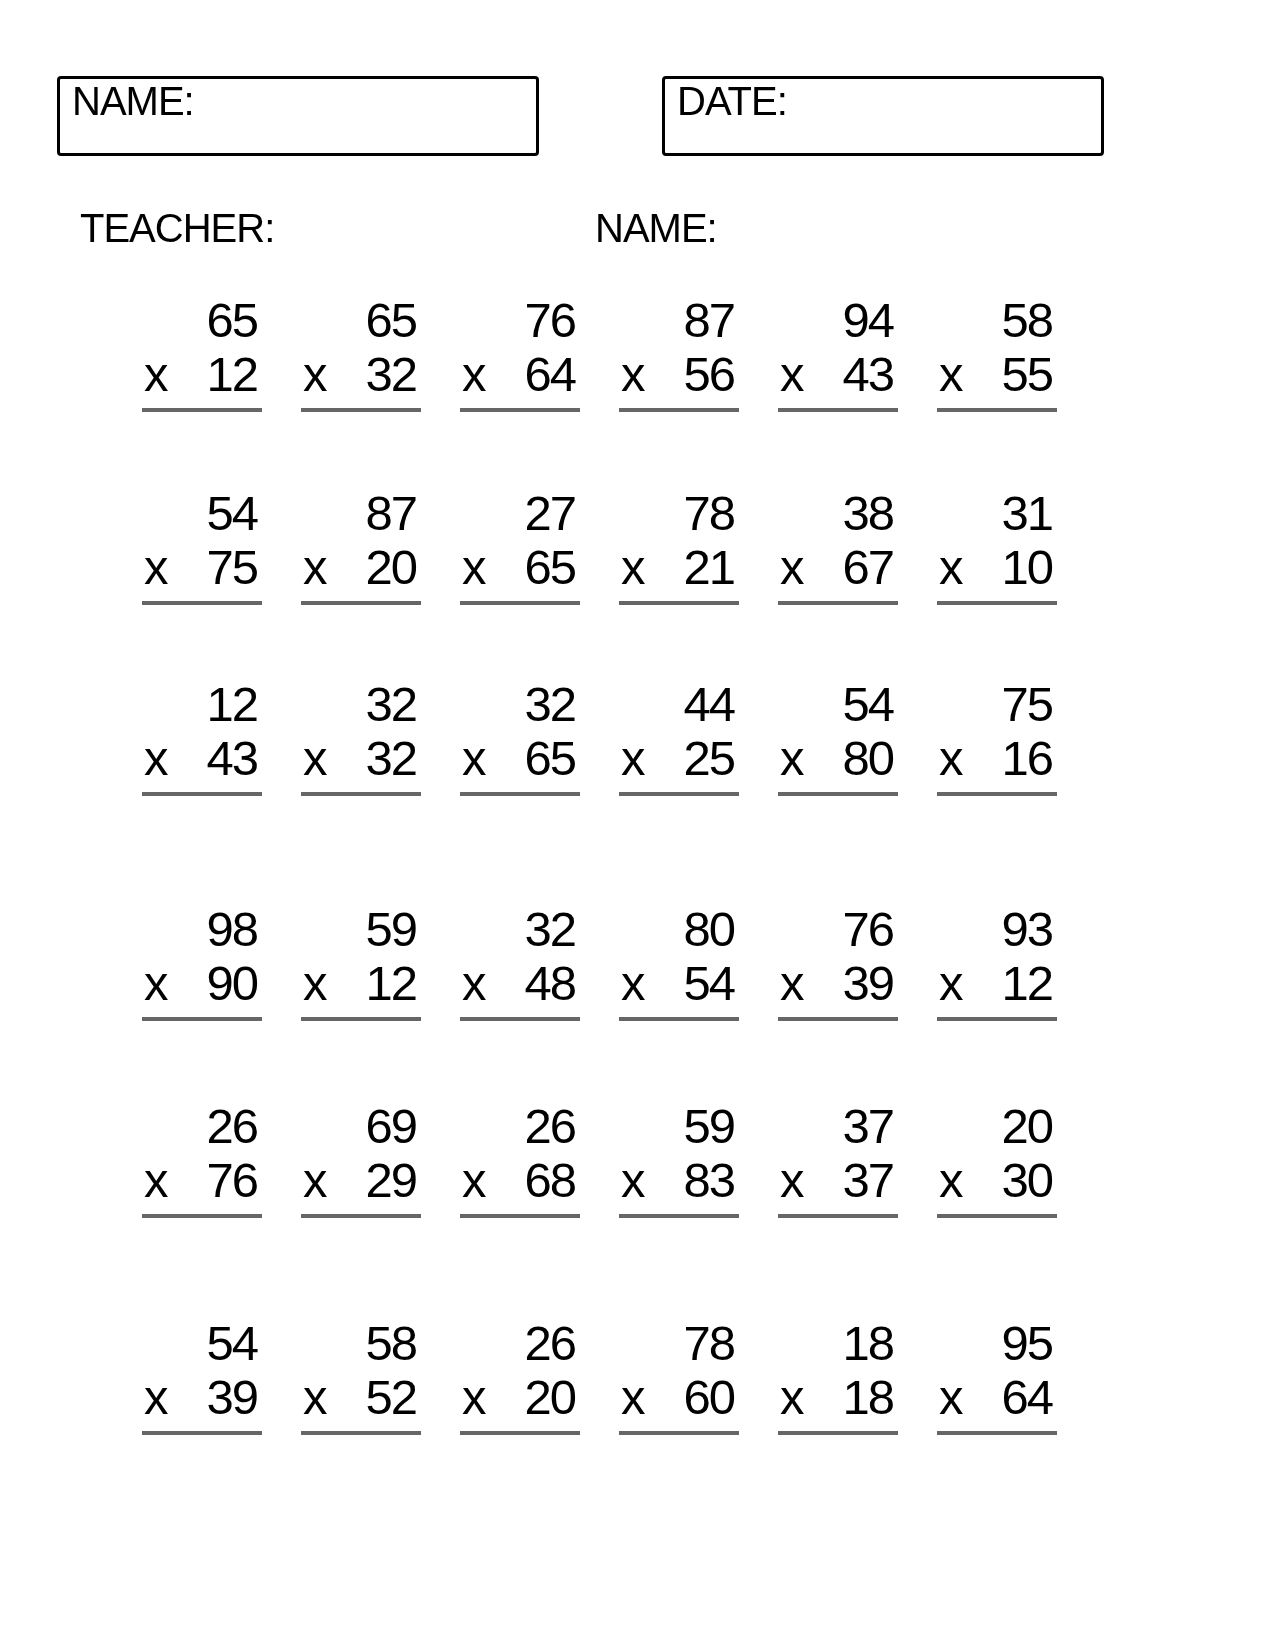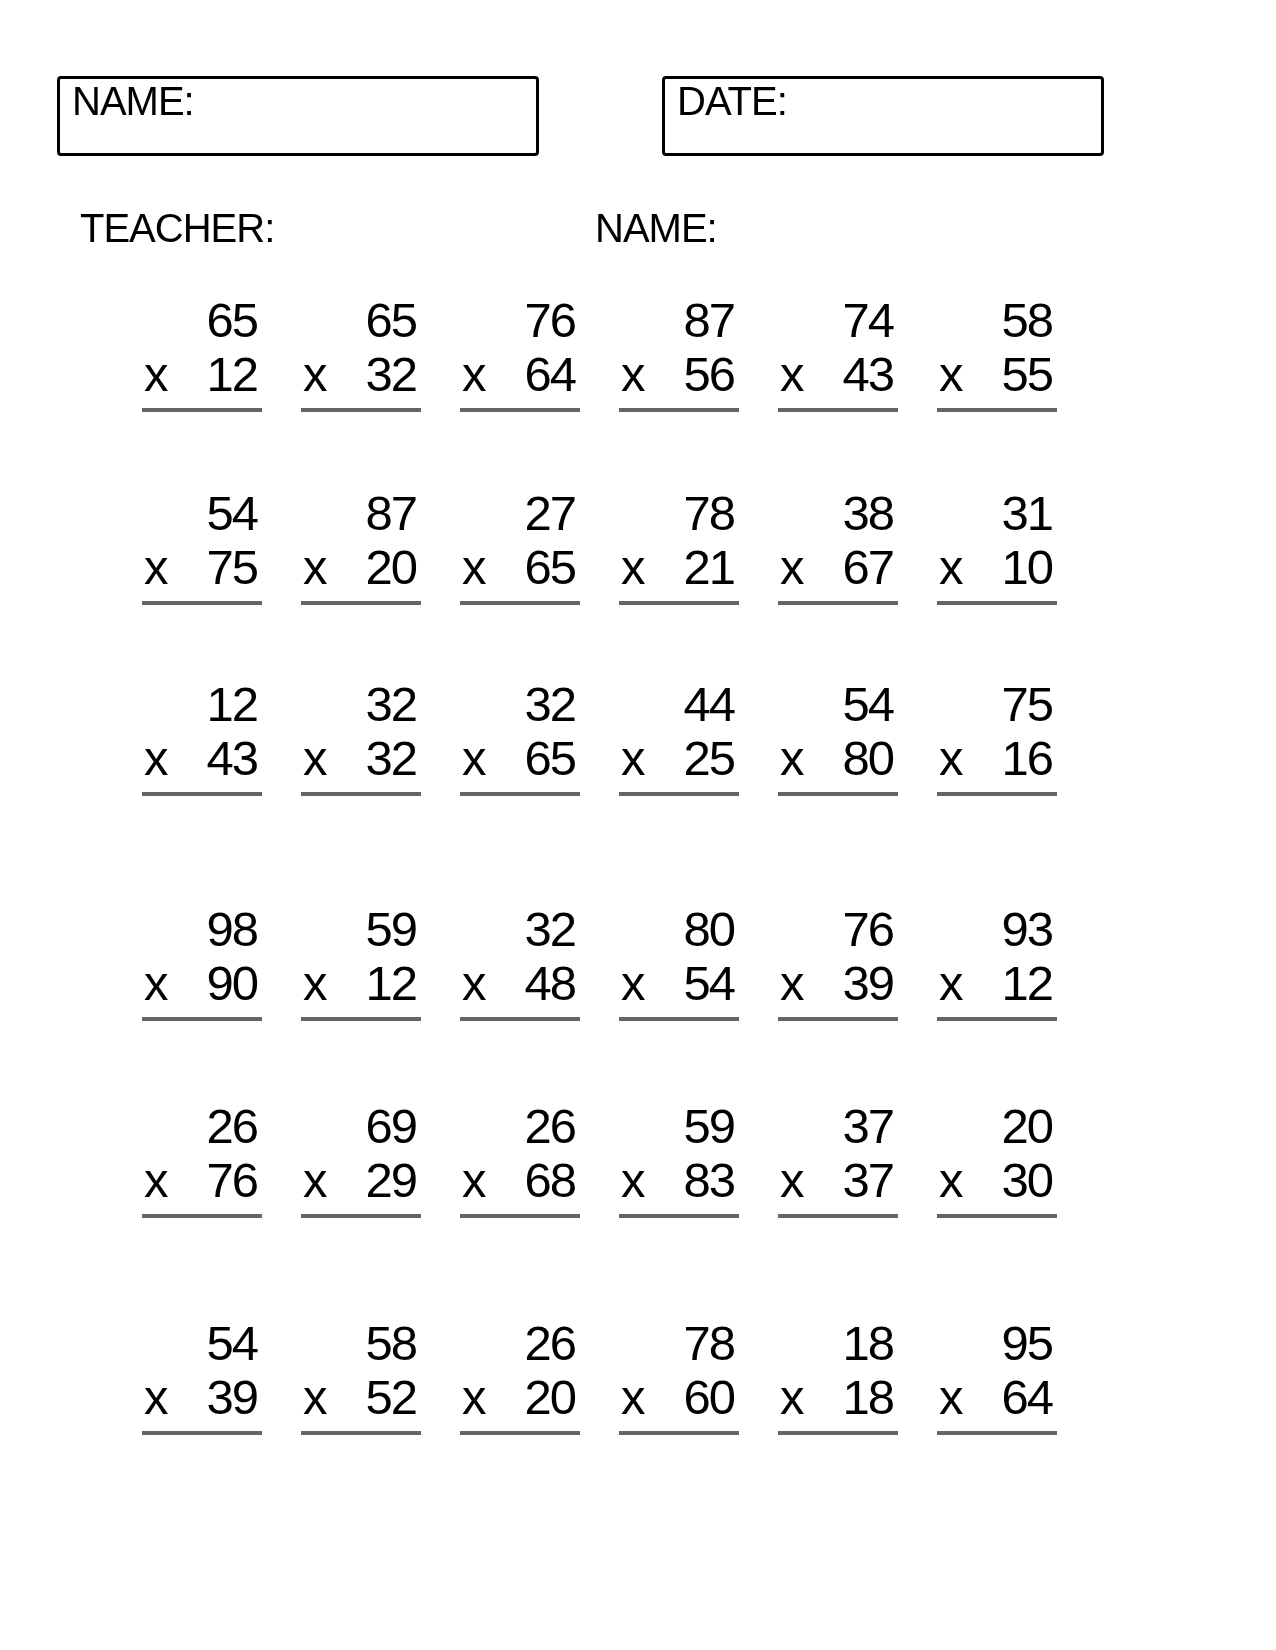--- a/index.html
+++ b/index.html
@@ -119,21 +119,21 @@
         </div>
       </div>
       <div class="cell">
         <div class="top-num">87</div>
         <div class="bot-row">
           <span class="op">x</span>
           <span>56</span>
         </div>
       </div>
       <div class="cell">
-        <div class="top-num">74</div>
+        <div class="top-num">94</div>
         <div class="bot-row">
           <span class="op">x</span>
           <span>43</span>
         </div>
       </div>
       <div class="cell">
         <div class="top-num">58</div>
         <div class="bot-row">
           <span class="op">x</span>
           <span>55</span>

